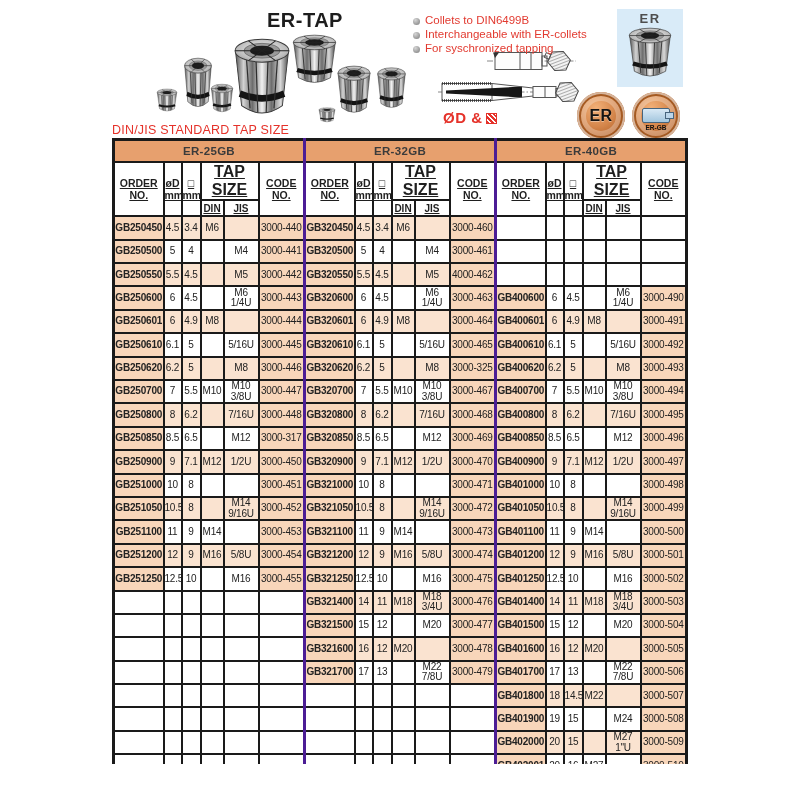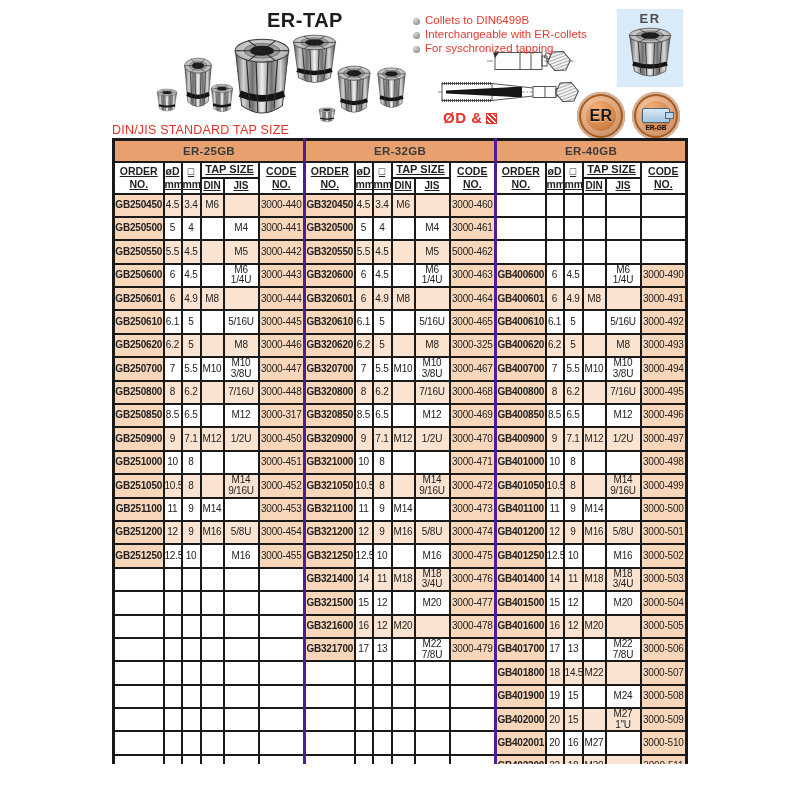--- a/index.html
+++ b/index.html
@@ -34,21 +34,21 @@
 
   .section-title{position:absolute;left:112px;top:123px;font-size:12.5px;font-weight:normal;color:#e5322a;letter-spacing:.2px;}
 
   
   #tap-table{position:absolute;left:112px;top:138px;border-collapse:collapse;table-layout:fixed;width:573px;
        border:3px solid #1a1a1a;background:#fff;}
   #tap-table th,#tap-table td{border:2px solid #1a1a1a;padding:0;text-align:center;overflow:hidden;box-sizing:border-box;}
   #tap-table .gstart{border-left:3px solid #4c1d95;}
   th.group{height:22px;background:#e7a06e;font-size:11.5px;font-weight:bold;color:#3b3b3b;letter-spacing:.3px;}
   th.colh{font-size:10.5px;font-weight:bold;line-height:1.15;white-space:pre-line;color:#1f1f1f;background:#fff;text-decoration:underline;}
-  th.tapsize{height:16px;font-size:11px;}
+  th.tapsize{height:16px;font-size:16px;}
   th.dinjis{height:16px;font-size:10px;}
   #tap-table td{height:23.4px;font-size:10px;color:#222;line-height:1.05;white-space:pre-line;letter-spacing:-.2px;}
   td.order{font-weight:bold;text-align:left;padding-left:2px;font-size:10.2px;letter-spacing:-.3px;}
   td.code{font-size:9.8px;letter-spacing:-.3px;}
   td.tint{background:#fae3d0;}
   td.oc-tint{background:#f8d6ba;}
 </style>
 </head>
 <body>
 
@@ -265,21 +265,21 @@
           <td class="tint">5.5</td>
           <td class="tint">4.5</td>
           <td class="tint"></td>
           <td class="tint">M5</td>
           <td class="code oc-tint">3000-442</td>
           <td class="order gstart oc-tint">GB320550</td>
           <td class="tint">5.5</td>
           <td class="tint">4.5</td>
           <td class="tint"></td>
           <td class="tint">M5</td>
-          <td class="code oc-tint">5000-462</td>
+          <td class="code oc-tint">4000-462</td>
           <td class="order gstart"></td>
           <td class=""></td>
           <td class=""></td>
           <td class=""></td>
           <td class=""></td>
           <td class="code"></td>
         </tr>
         <tr>
           <td class="order oc-tint">GB250600</td>
           <td class="">6</td>

